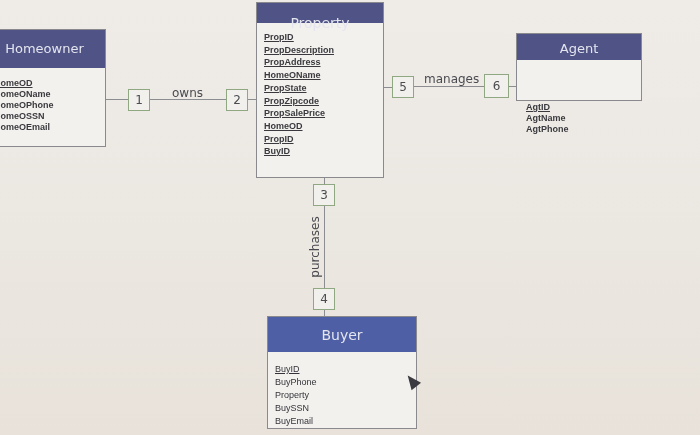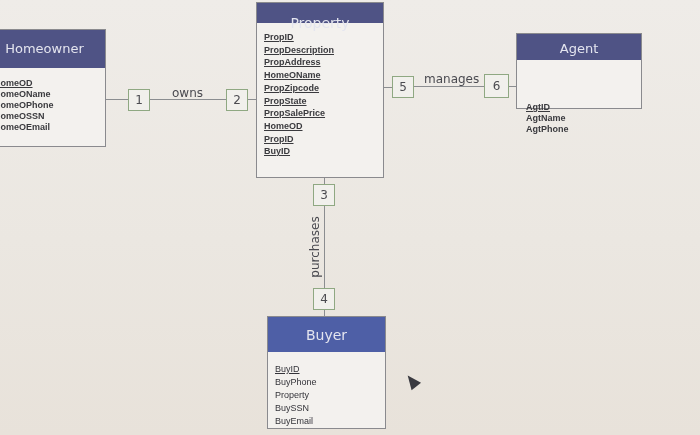--- a/index.html
+++ b/index.html
@@ -102,41 +102,41 @@
 
   <div class="entity" style="left:256px; top:2px; width:128px; height:176px;">
     <div class="header" style="height:20px; line-height:40px; font-size:14px;">
       <span>Property</span>
     </div>
     <div class="attrs" style="padding-top:8px; padding-left:7px; line-height:12.7px;text-decoration:underline;">
       <div class="pk">PropID</div>
       <div>PropDescription</div>
       <div>PropAddress</div>
       <div>HomeOName</div>
+      <div>PropState</div>
       <div>PropZipcode</div>
-      <div>PropState</div>
       <div>PropSalePrice</div>
       <div>HomeOD</div>
       <div>PropID</div>
       <div>BuyID</div>
     </div>
   </div>
 
-  <div class="entity" style="left:516px; top:33px; width:126px; height:76px;">
+  <div class="entity" style="left:516px; top:33px; width:126px; height:68px;">
     <div class="header" style="height:26px; line-height:30px; font-size:13px;">
       <span>Agent</span>
     </div>
     <div class="attrs" style="padding-top:5px; padding-left:9px; line-height:11px;margin-top:37px;">
       <div class="pk">AgtID</div>
       <div>AgtName</div>
       <div>AgtPhone</div>
     </div>
   </div>
 
-  <div class="entity" style="left:267px; top:316px; width:119px; height:113px;">
+  <div class="entity" style="left:267px; top:316px; width:150px; height:113px;">
     <div class="header" style="height:35px; line-height:36px; font-size:14px; background:#4e5fa6;">
       <span>Buyer</span>
     </div>
     <div class="attrs" style="padding-top:11px; padding-left:7px; line-height:13px; font-weight:normal; color:#34343a;">
       <div><span class="pk">BuyID</span></div>
       <div class="pk" style="text-decoration:none;">BuyPhone</div>
       <div>Property</div>
       <div>BuySSN</div>
       <div>BuyEmail</div>
     </div>

